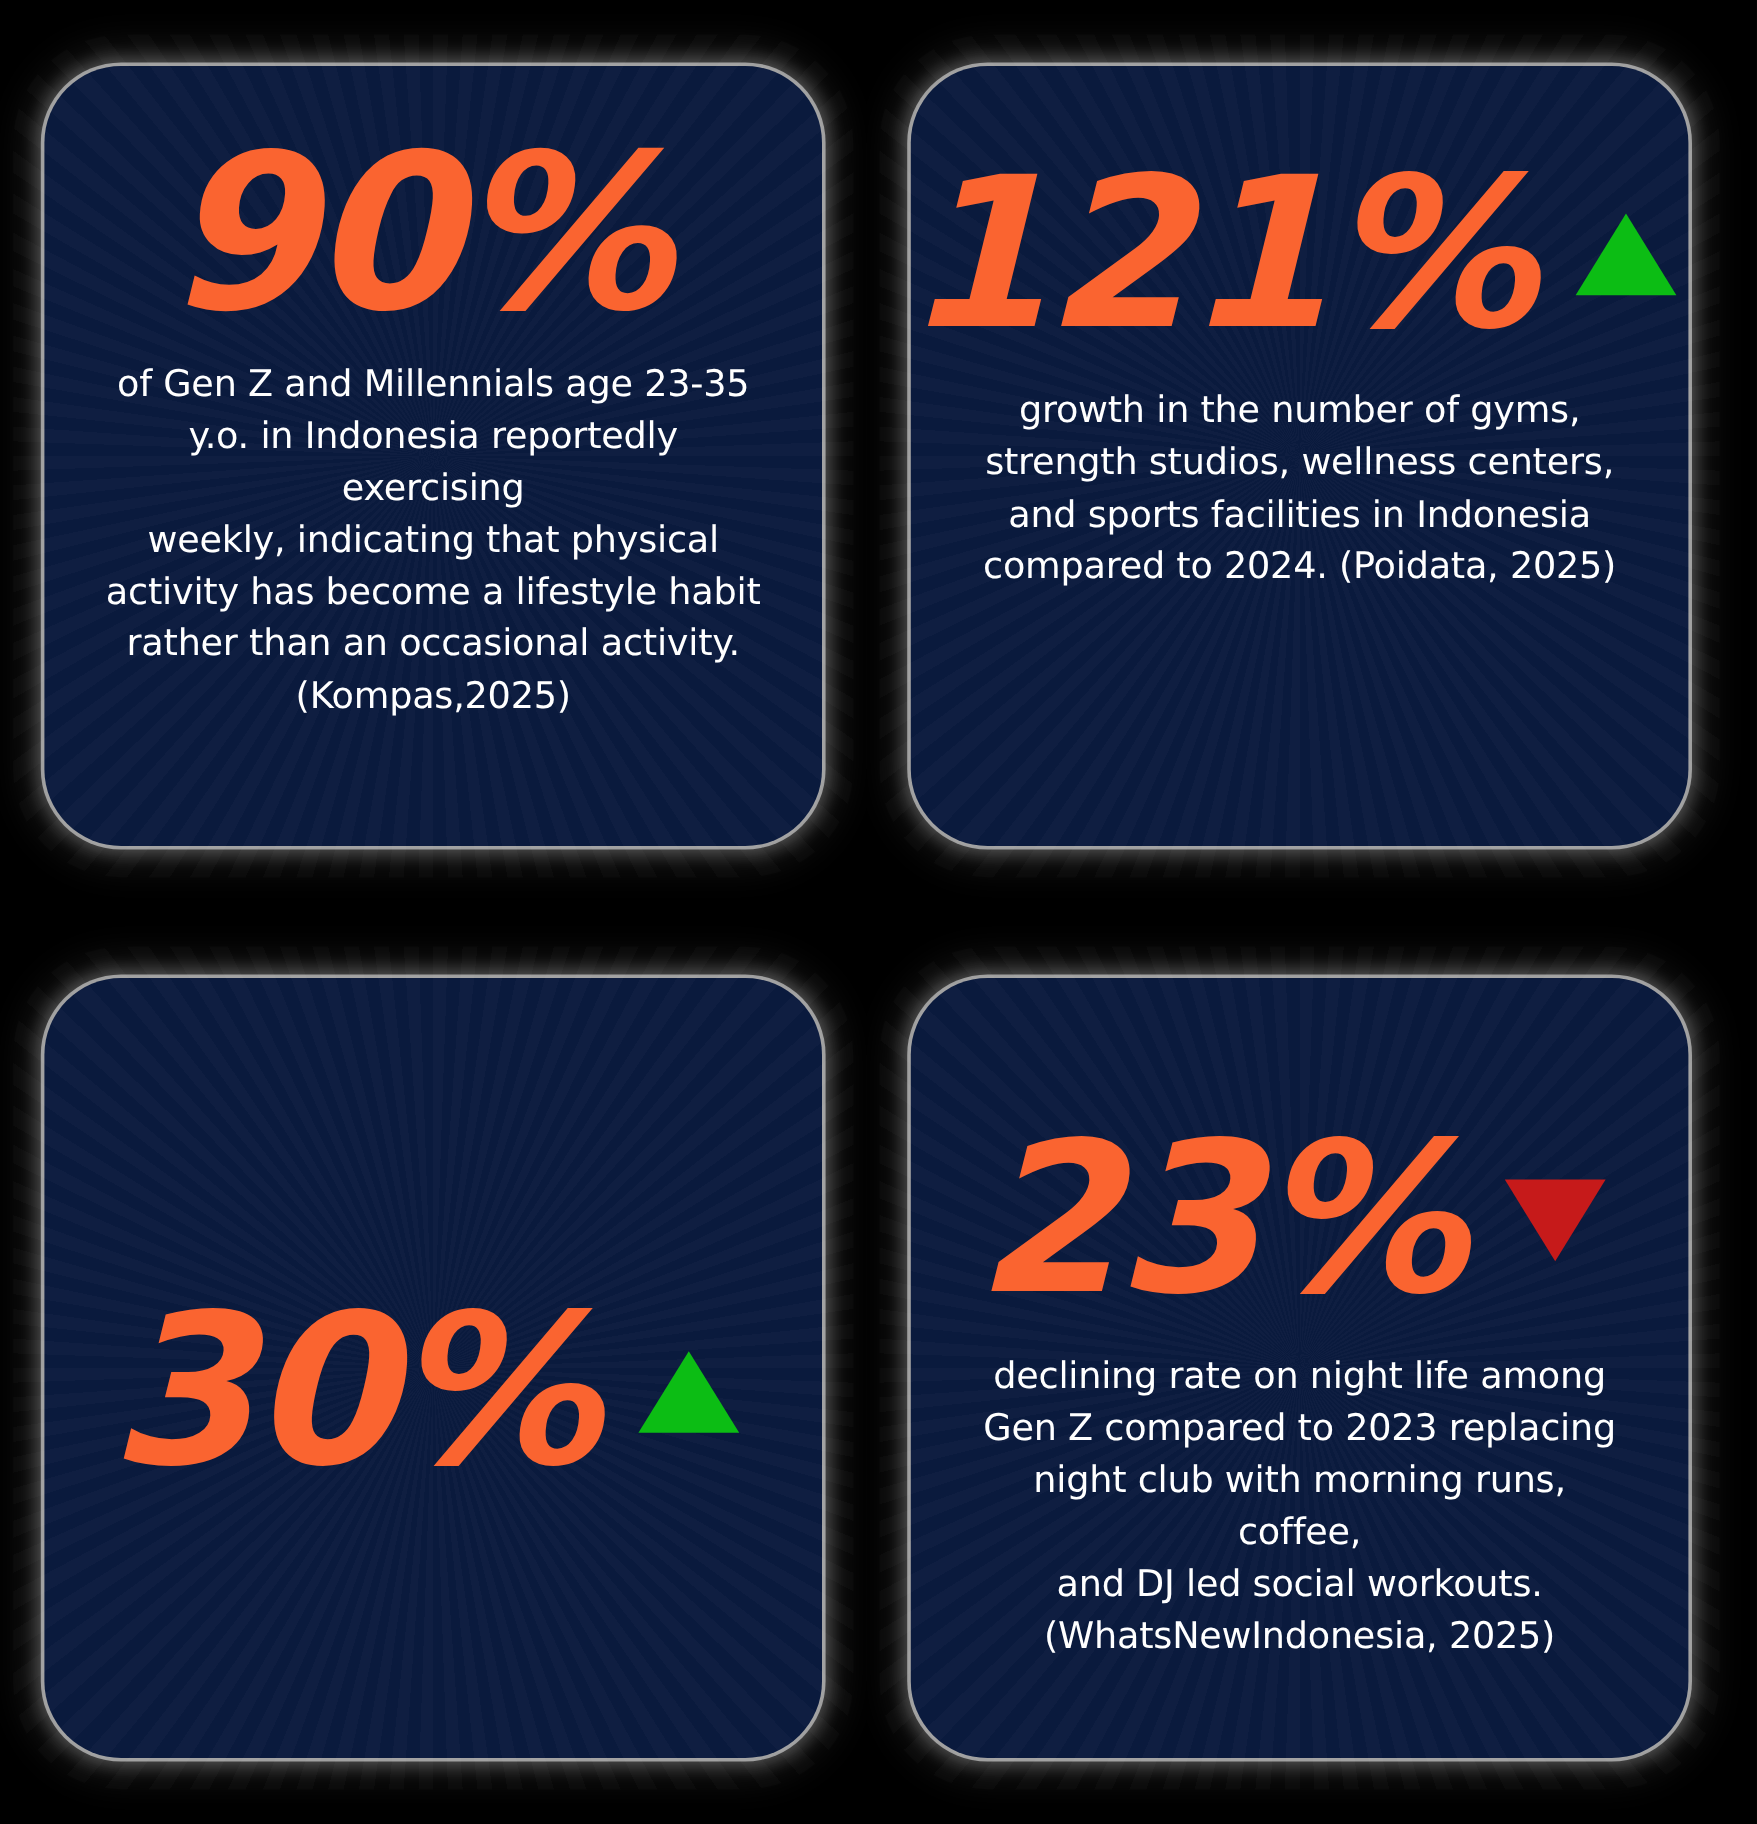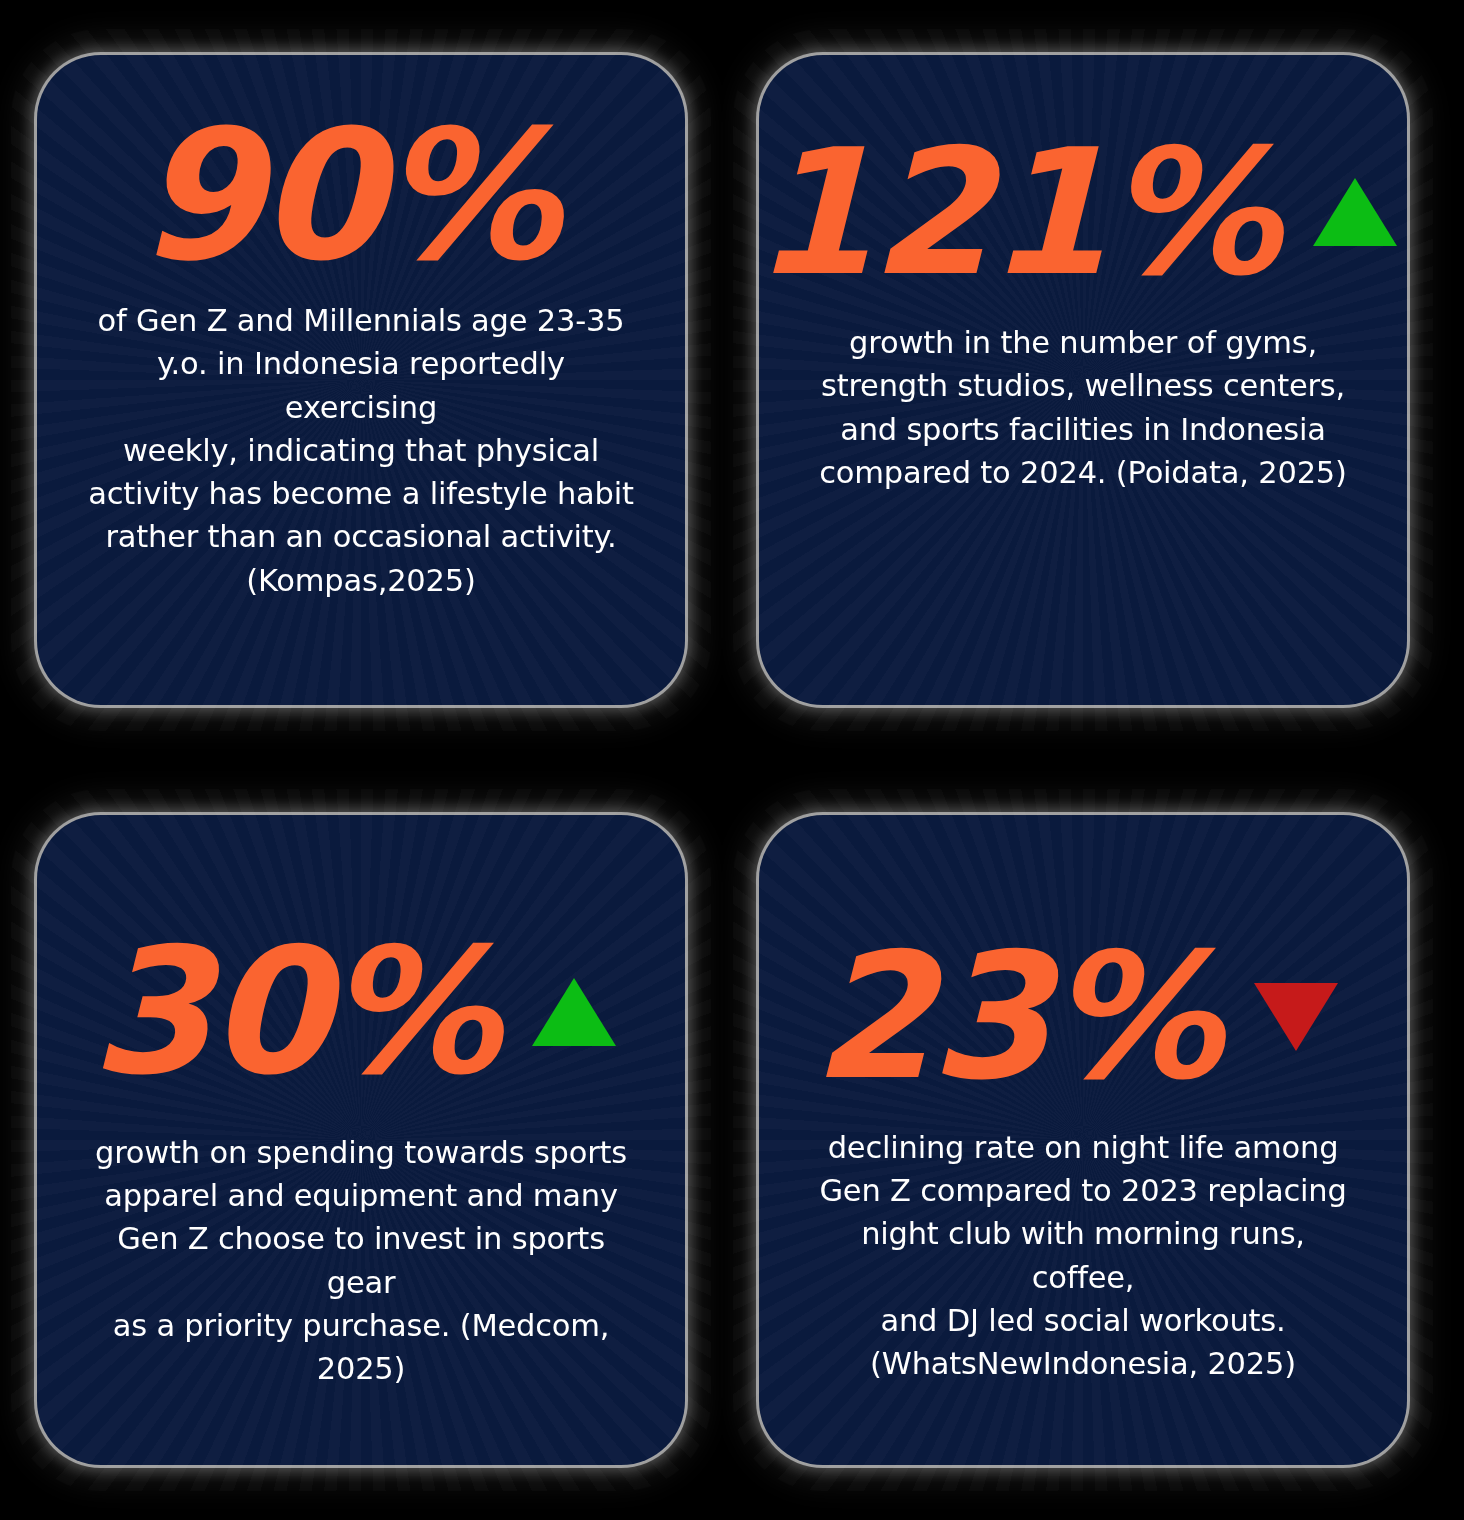--- a/index.html
+++ b/index.html
@@ -191,25 +191,20 @@
       </div>
     </div>
 
     <div class="cell">
       <div class="card c-30">
         <div class="card-inner">
           <div class="stat-row">
             <span class="stat-number">30%</span>
             <span class="tri up"></span>
           </div>
-          <div class="stat-body">growth on spending towards sports
-apparel and equipment and many
-Gen Z choose to invest in sports gear
-as a priority purchase. (Medcom,
-2025)</div>
         </div>
       </div>
     </div>
 
     <div class="cell">
       <div class="card c-23">
         <div class="card-inner">
           <div class="stat-row">
             <span class="stat-number">23%</span>
             <span class="tri down"></span>

